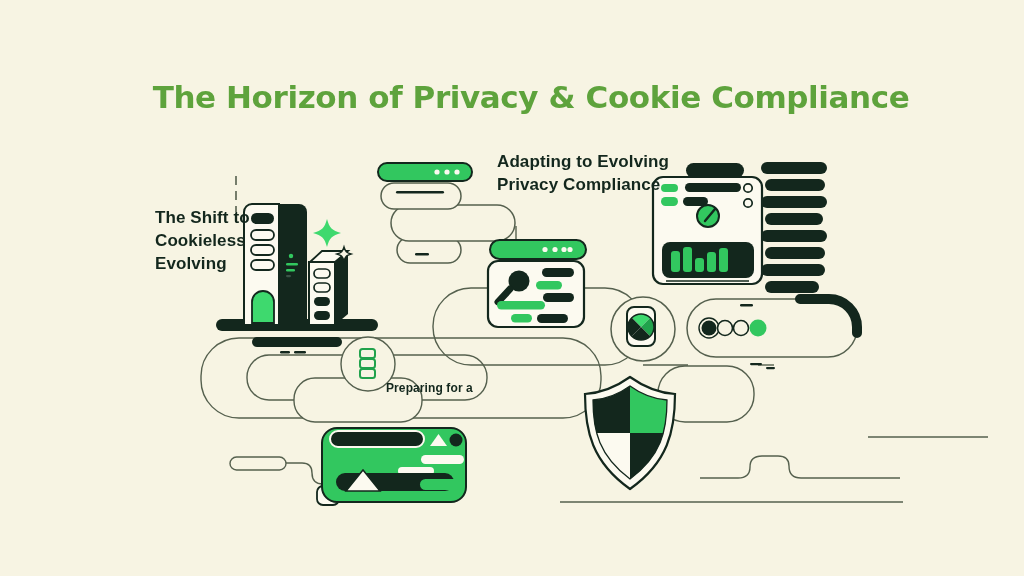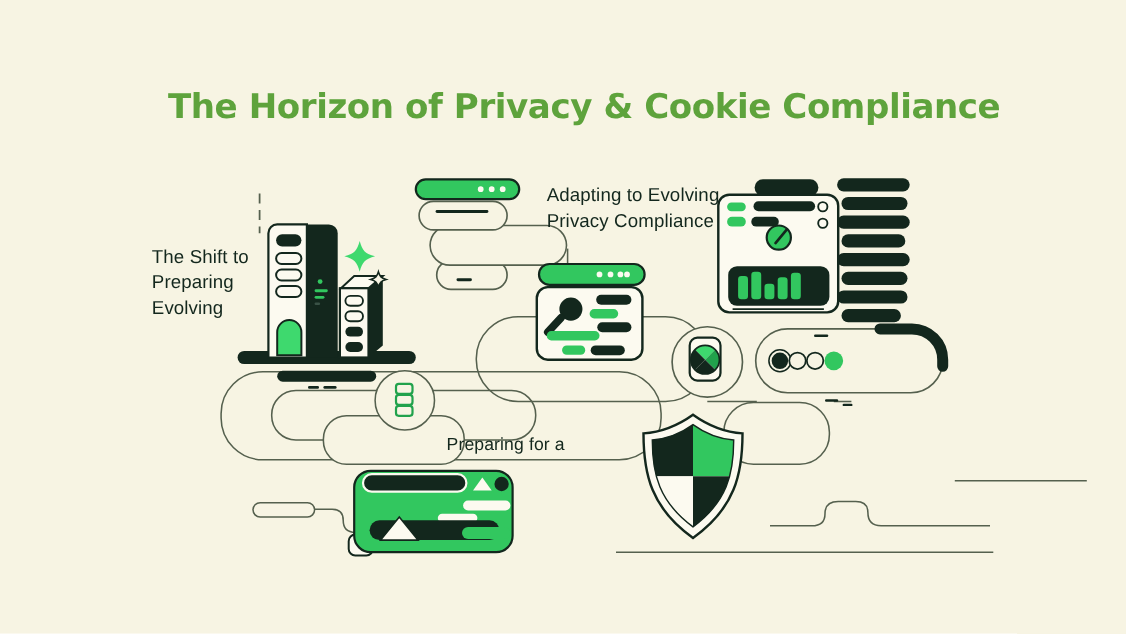--- a/index.html
+++ b/index.html
@@ -16,27 +16,27 @@
   .canvas{
     position:relative;width:1024px;height:576px;background:var(--bg);
     overflow:hidden;font-family:"Liberation Sans",sans-serif;
   }
   .title{
     position:absolute;left:0;top:58px;width:100%;text-align:center;
     font-family:"DejaVu Sans",sans-serif;font-weight:800;font-size:31px;
     letter-spacing:-0.4px;color:var(--title-green);padding-left:19px;
   }
   .label{
-    position:absolute;font-weight:400;font-size:17px;line-height:23px;
-    color:var(--ink);letter-spacing:0.1px;margin-top:16px;
+    position:absolute;font-weight:700;font-size:17px;line-height:23px;
+    color:var(--ink);letter-spacing:0.1px;
   }
   .label span{display:block;}
-  .lbl-cookieless{left:138px;top:206px;}
+  .lbl-cookieless{left:155px;top:206px;}
   .lbl-regulations{left:497px;top:150px;}
-  .lbl-privacyfirst{left:406px;top:377px;font-size:16px;}
+  .lbl-privacyfirst{left:386px;top:377px;font-size:12px;}
   svg.illustration{position:absolute;left:0;top:0;}
 </style>
 </head>
 <body>
 
 <div class="canvas">
 
   <svg class="illustration" width="1024" height="576" viewBox="0 0 1024 576">
 
     <g>
@@ -225,21 +225,21 @@
       <path d="M346,491 L363,470 L380,491 Z" fill="var(--card)" stroke="var(--ink)" stroke-width="1.5"></path>
       <rect x="420" y="479" width="44" height="11" rx="5.5" fill="var(--green)"></rect>
     </g>
 
   </svg>
 
   <h1 class="title">The Horizon of Privacy &amp; Cookie Compliance</h1>
 
   <div class="label lbl-cookieless">
     <span>The Shift to</span>
-    <span>Preparing</span>
+    <span>Cookieless</span>
     <span>Evolving</span>
   </div>
 
   <div class="label lbl-regulations">
     <span>Adapting to Evolving</span>
     <span>Privacy Compliance</span>
   </div>
 
   <div class="label lbl-privacyfirst">
     <span>Preparing for a</span>

